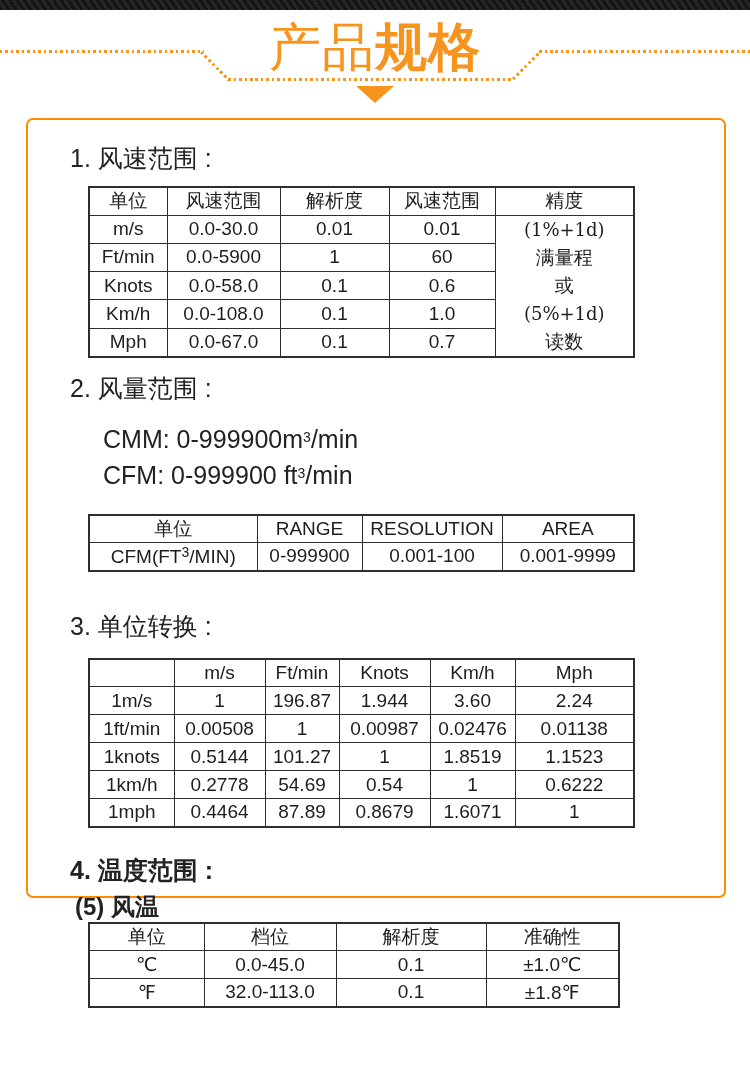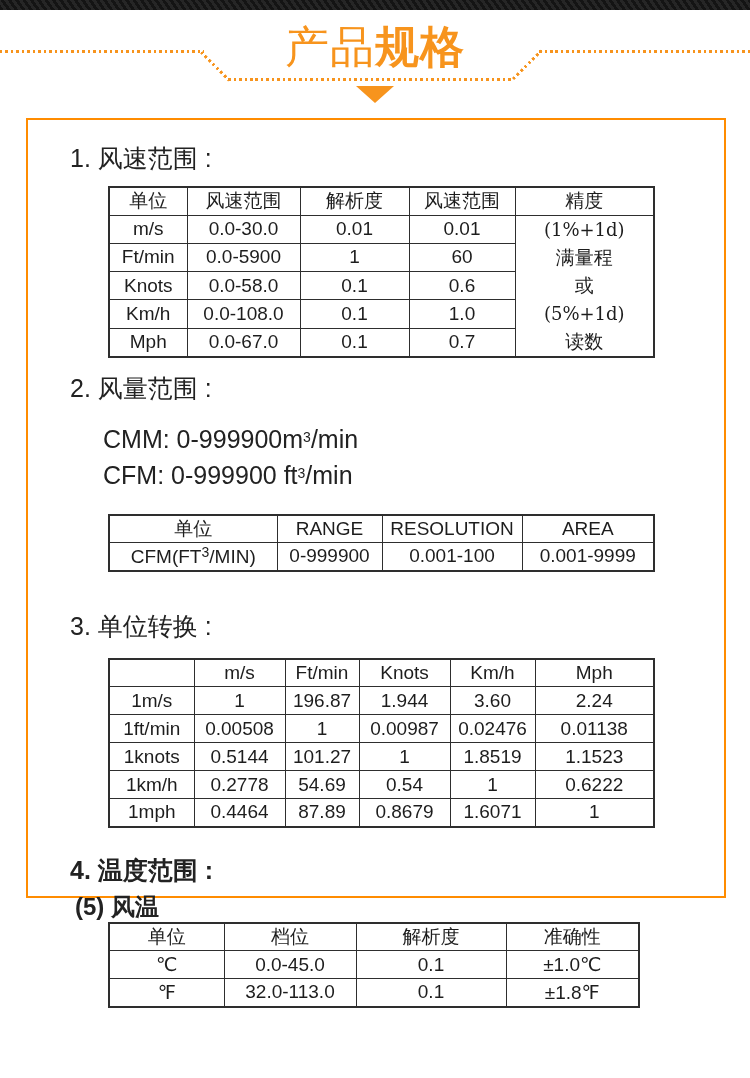--- a/index.html
+++ b/index.html
@@ -12,21 +12,21 @@
 
   
   .topbar {
     position:absolute; top:0; left:0; width:750px; height:10px;
     background:repeating-linear-gradient(55deg,#141414 0 3px,#262626 3px 6px);
   }
 
   
   .page-title {
     position:absolute; top:26px; left:0; width:750px; text-align:center;
-    font-size:44px; line-height:42px; color:#F7941D; z-index:3; letter-spacing:1px;
+    font-size:52px; line-height:42px; color:#F7941D; z-index:3; letter-spacing:1px;
   }
   .page-title .light { font-weight:normal; }
   .page-title .bold  { font-weight:bold; }
 
   
   .dot-h, .dot-d {
     position:absolute; height:3px;
     background:repeating-linear-gradient(90deg,#F7941D 0 2.5px,transparent 2.5px 5.5px);
     z-index:1;
   }
@@ -38,37 +38,37 @@
 
   .down-arrow {
     position:absolute; top:86px; left:356px; width:0; height:0; z-index:2;
     border-left:19px solid transparent; border-right:19px solid transparent;
     border-top:17px solid #F7941D;
   }
 
   
   .spec-card {
     position:absolute; top:118px; left:26px; width:700px; height:780px;
-    border:2px solid #FF8C00; border-radius:0; background:#fff;
+    border:2px solid #FF8C00; border-radius:7px; background:#fff;
     padding-top:24px;
   }
 
   .sec-heading {
     margin:0 0 0 42px; font-size:25px; line-height:28px; color:#222; font-weight:normal;
   }
   .sec-heading.bold { font-weight:bold; }
   .sub-heading {
     margin:10px 0 0 47px; font-size:24px; line-height:26px; color:#222; font-weight:bold;
   }
 
   .cmm-block { margin:18px 0 0 75px; font-size:25px; line-height:34px; color:#222; }
   .sup { font-size:14px; vertical-align:6px; }
 
   table {
-    border-collapse:collapse; table-layout:fixed; margin-left:80px;
+    border-collapse:collapse; table-layout:fixed; margin-left:60px;
     font-size:19px; color:#1d1d1d; text-align:center;padding-left:40px;
   }
   th, td {
     border:1px solid #2e2e2e; height:28px; padding:0 2px;
     font-weight:normal; overflow:hidden; white-space:nowrap;
   }
   table { border:2px solid #2e2e2e; }
 
   .t1 { margin-top:14px; width:545px; }
   .t2 { margin-top:22px; width:545px; }

